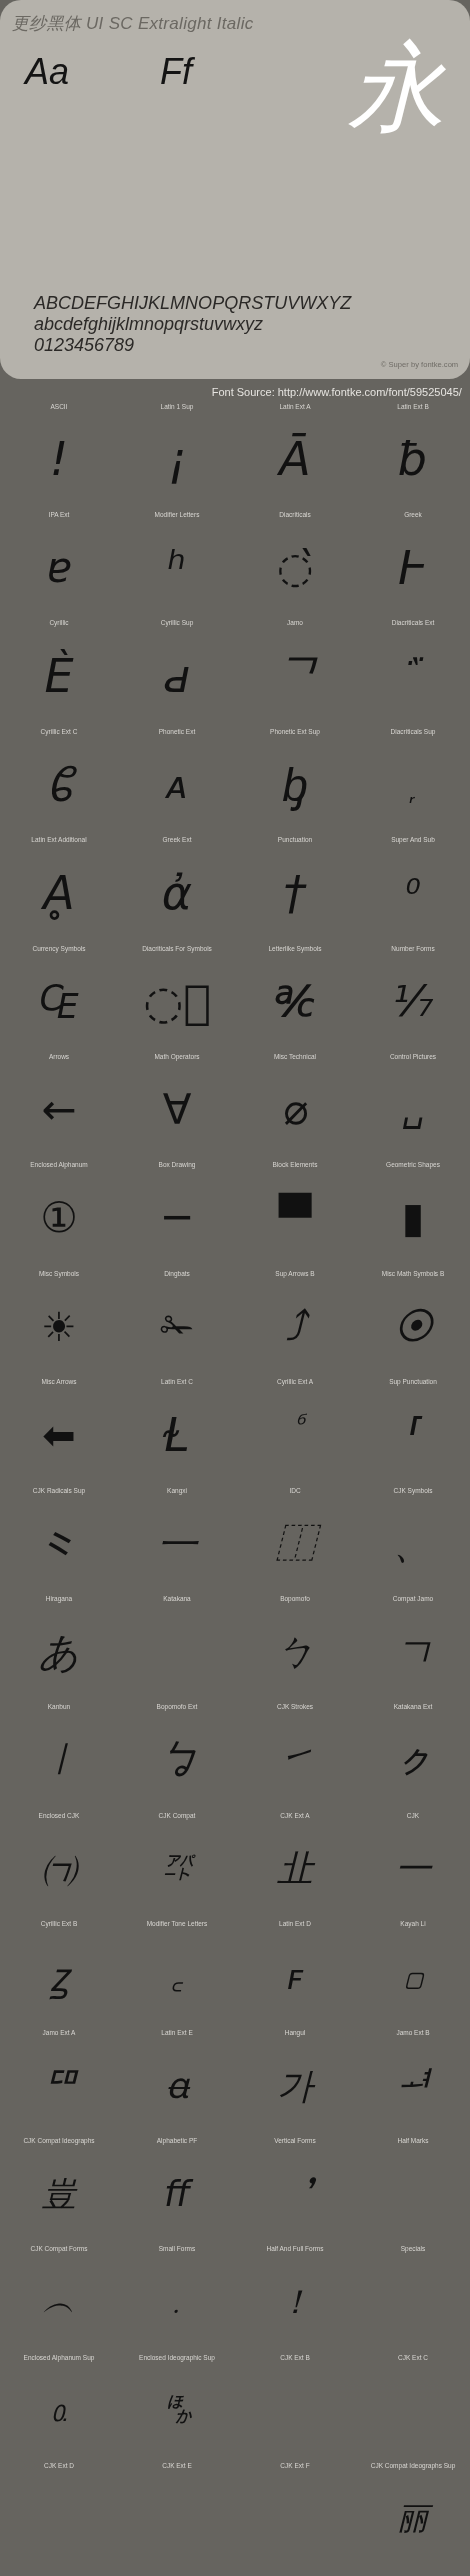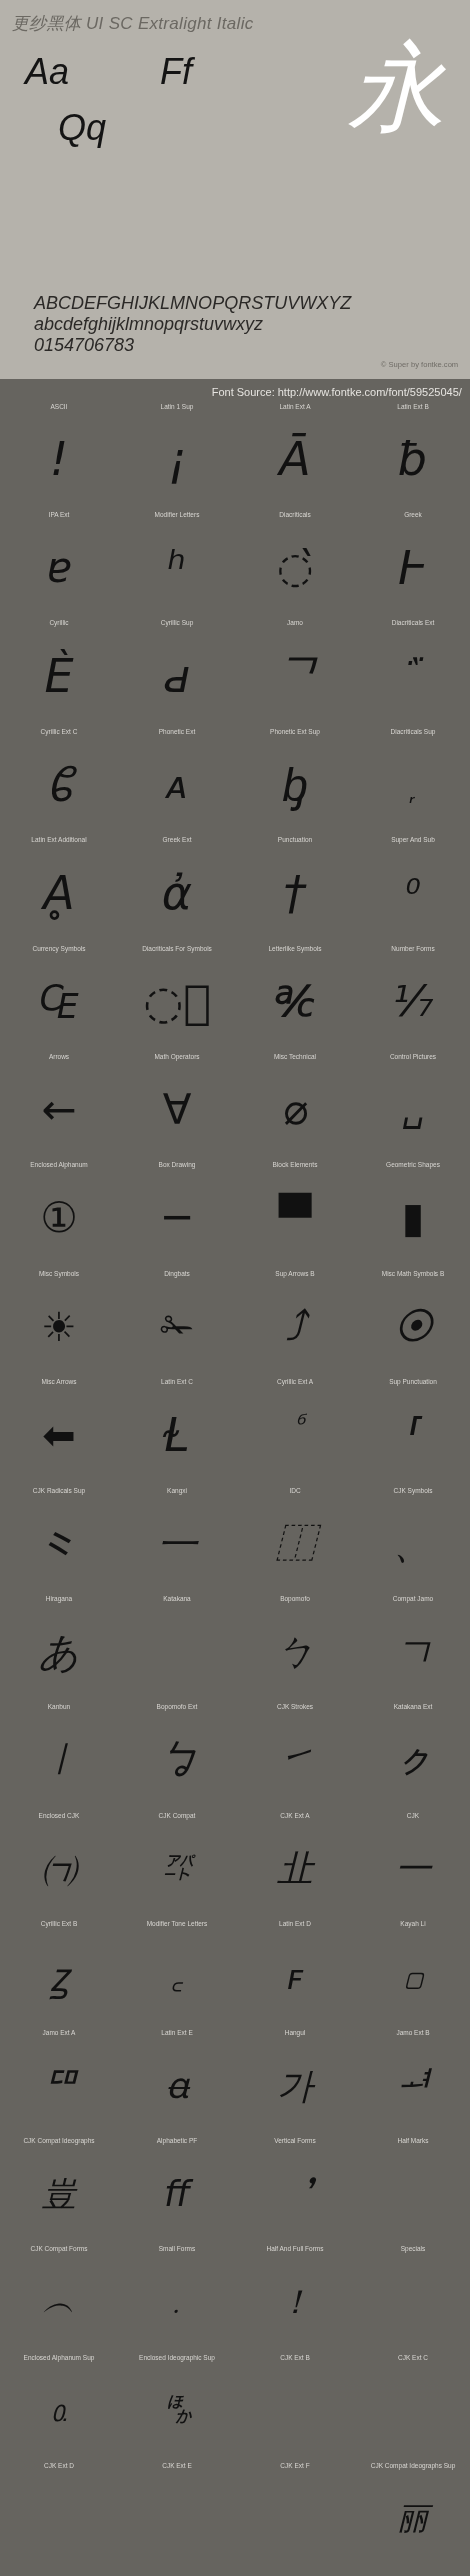--- a/index.html
+++ b/index.html
@@ -6,20 +6,21 @@
   body{
     width:470px; height:2576px; position:relative; overflow:hidden;
     background:#66645f;
     font-family:"Liberation Sans", sans-serif;
     -webkit-font-smoothing:antialiased;
   }
   
   #header{
     position:absolute; left:0; top:0; width:470px; height:379px;
     background:#b5b2ab;
+    border-radius:21px;
   }
   #title{
     position:absolute; left:11.8px; top:11.8px; width:447px;
     font-size:17px; font-style:italic; color:#6b6862;
     letter-spacing:0.3px; white-space:nowrap;
     font-family:"Liberation Sans", sans-serif;
   }
   .sample-grid{
     position:absolute; left:0; top:41px; width:329px; height:62px;
   }
@@ -90,29 +91,28 @@
   <div id="title">更纱黑体 UI SC Extralight Italic</div>
 
   <div class="sample-grid">
     <div class="sample-row" style="top:0px;">
       <div class="sample-cell">Aa</div>
       <div class="sample-cell sp"></div>
       <div class="sample-cell">Ff</div>
     </div>
     <div class="sample-row" style="top:56px;">
       <div class="sample-cell sp"></div>
-      <div class="sample-cell">Qq</div>
     </div>
   </div>
 
   <div id="yong">永</div>
 
   <div class="alpha" id="alpha-upper"><span>A</span><span>B</span><span>C</span><span>D</span><span>E</span><span>F</span><span>G</span><span>H</span><span>I</span><span>J</span><span>K</span><span>L</span><span>M</span><span>N</span><span>O</span><span>P</span><span>Q</span><span>R</span><span>S</span><span>T</span><span>U</span><span>V</span><span>W</span><span>X</span><span>Y</span><span>Z</span></div>
   <div class="alpha" id="alpha-lower">abcdefghijklmnopqrstuvwxyz</div>
-  <div class="alpha" id="alpha-digits">0154706783</div>
+  <div class="alpha" id="alpha-digits">0123456789</div>
 
   <div id="credit">© Super by fontke.com</div>
 </div>
 
 <div id="grid">
   <div id="font-source">Font Source: http://www.fontke.com/font/59525045/</div>
   <div id="rows-host">
       <div class="block-row" style="top: 23.5px; height: 108px;">
         <div class="cell">
           <div class="cell-label">ASCII</div>

